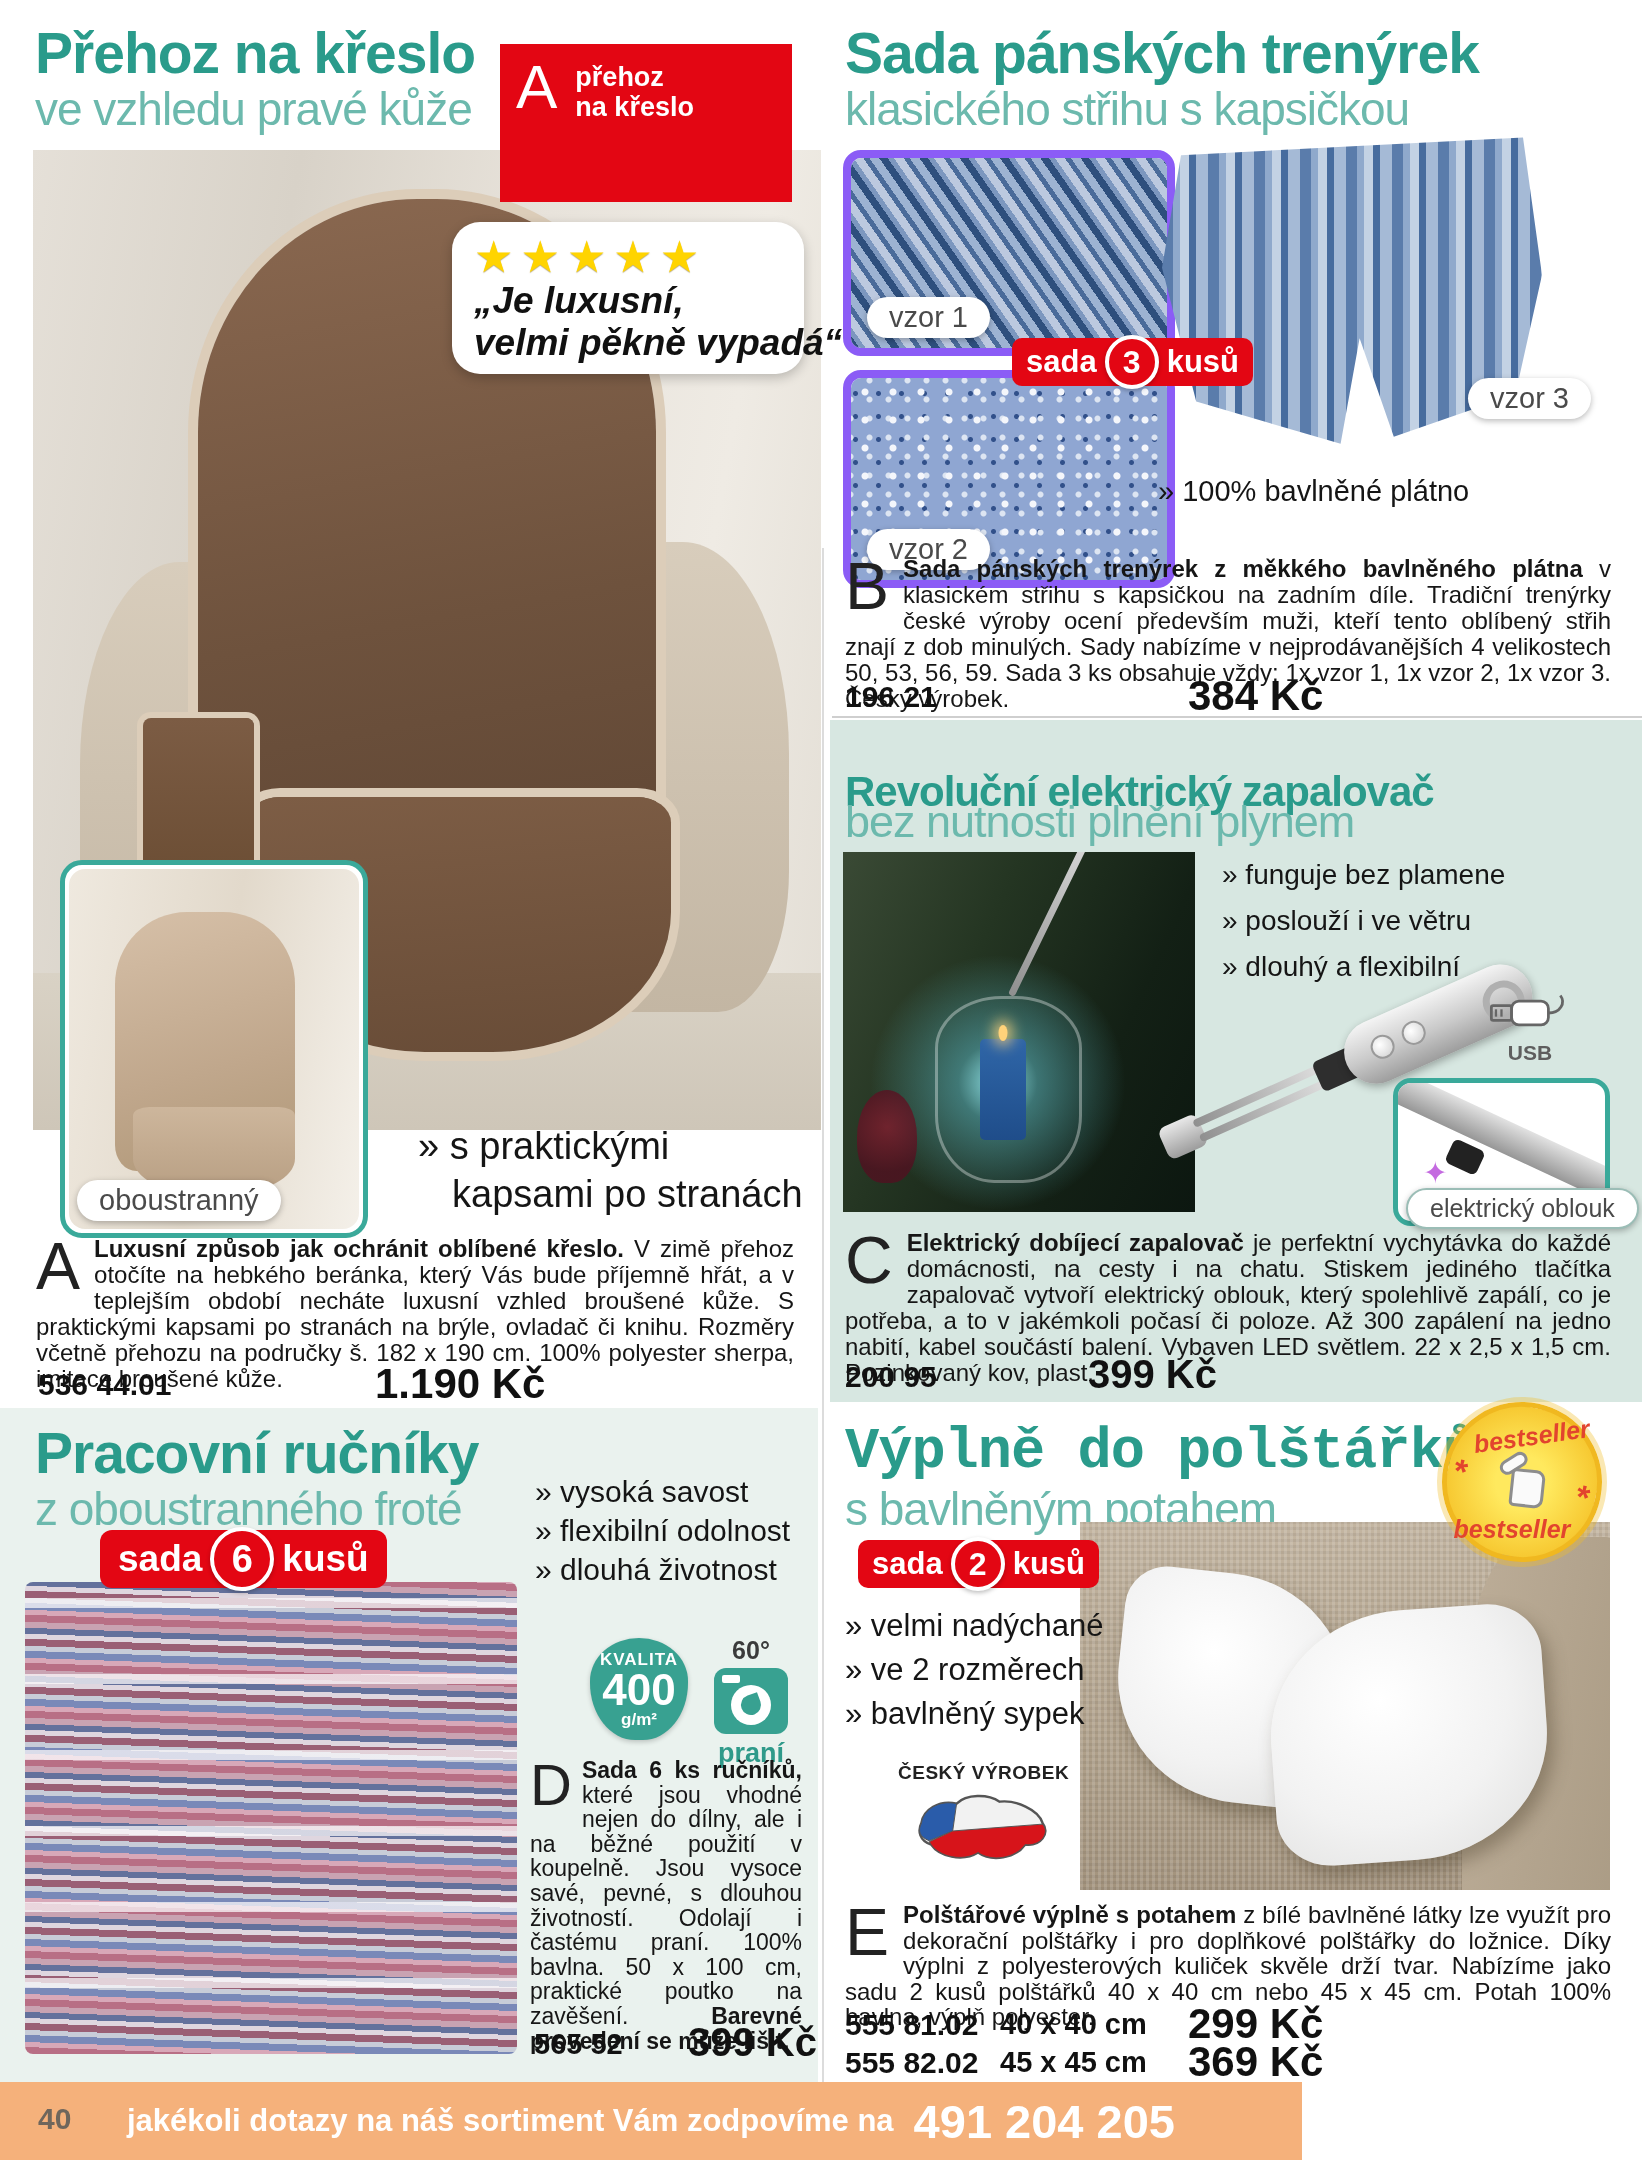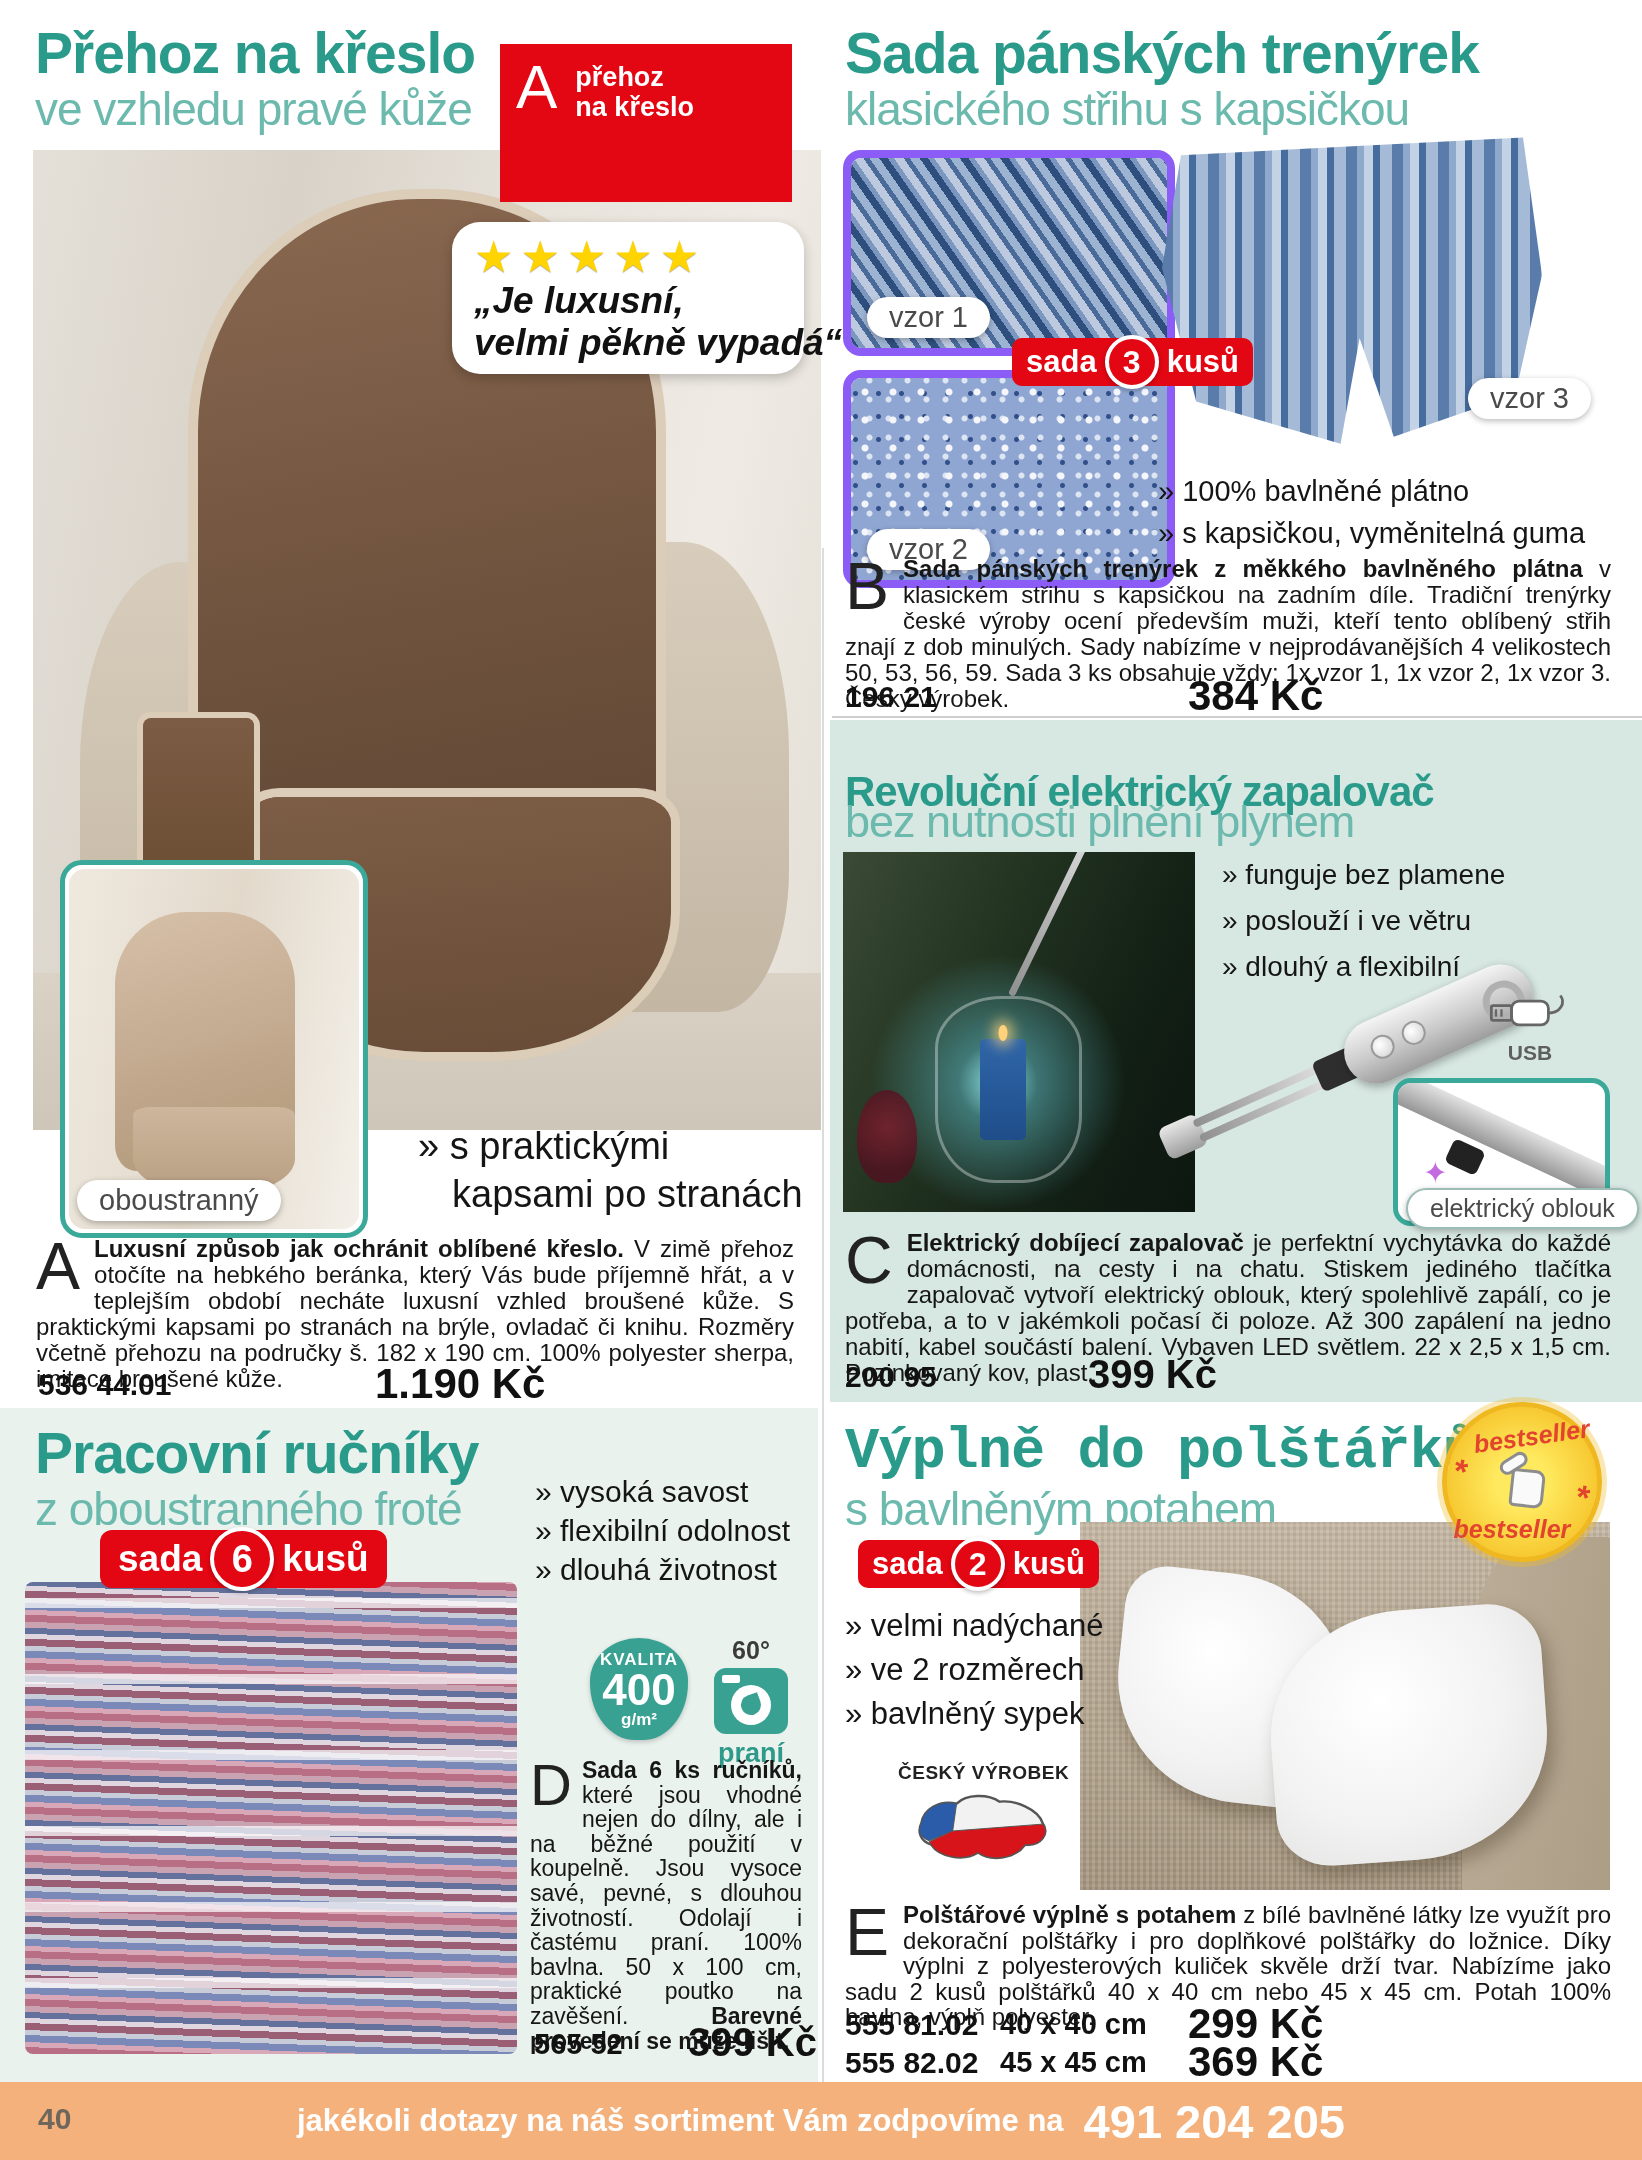--- a/index.html
+++ b/index.html
@@ -280,21 +280,20 @@
 <span class="abs pill" style="left:1468px; top:378px; z-index:3;">vzor 3</span>
 
 <div class="abs badge-red" style="left:1012px; top:338px; z-index:3;">
   <span>sada</span>
   <span class="num">3</span>
   <span>kusů</span>
 </div>
 
 <div class="abs" style="left:1158px; top:470px; font-size:29px; line-height:42px;">
   <div class="bullet">» 100% bavlněné plátno</div>
-  <div class="bullet">» s kapsičkou, vyměnitelná guma</div>
 </div>
 
 <p class="abs desc" style="left:845px; top:556px; width:766px;">
   <span class="ltr">B</span>
   <b>Sada pánských trenýrek z měkkého bavlněného plátna</b>
   <span>v klasickém střihu s kapsičkou na zadním díle. Tradiční trenýrky české výroby ocení především muži, kteří tento oblíbený střih znají z dob minulých. Sady nabízíme v nejprodávanějších 4 velikostech 50, 53, 56, 59. Sada 3 ks obsahuje vždy: 1x vzor 1, 1x vzor 2, 1x vzor 3. Český výrobek.</span>
 </p>
 <span class="abs code" style="left:845px; top:680px;">196 21</span>
 <span class="abs price-big" style="left:1188px; top:672px;">384 Kč</span>
 
@@ -403,17 +402,17 @@
 </p>
 
 <span class="abs code" style="left:845px; top:2008px;">555 81.02</span>
 <span class="abs code" style="left:1000px; top:2008px; font-size:29px;">40 x 40 cm</span>
 <span class="abs price-big" style="left:1188px; top:2000px;">299 Kč</span>
 
 <span class="abs code" style="left:845px; top:2046px;">555 82.02</span>
 <span class="abs code" style="left:1000px; top:2046px; font-size:29px;">45 x 45 cm</span>
 <span class="abs price-big" style="left:1188px; top:2038px;">369 Kč</span>
 
-<div class="abs footer" style="left:0; top:2082px; width:1642px; height:78px;">
+<div class="abs footer" style="left:0; top:2082px; width:1302px; height:78px;">
   <span class="footer-text">jakékoli dotazy na náš sortiment Vám zodpovíme na</span>
   <span class="footer-phone">491 204 205</span>
 </div>
 <span class="abs page-num" style="left:38px; top:2102px;">40</span>
 
 </body></html>

